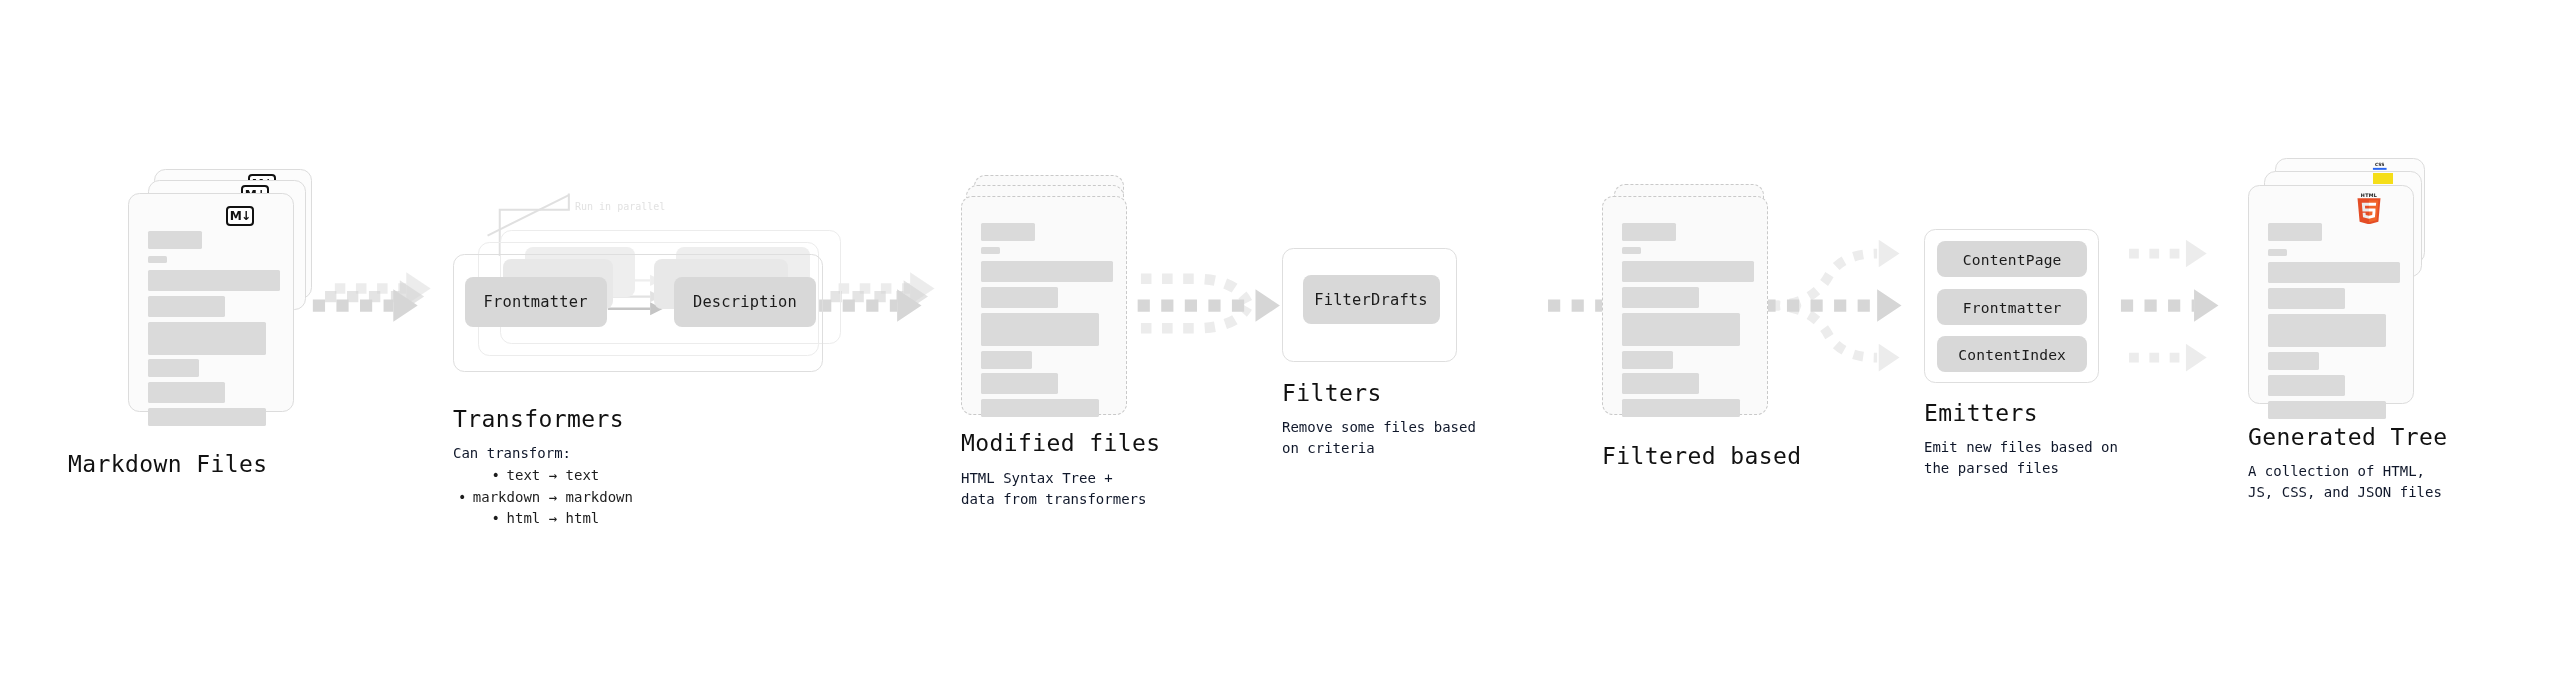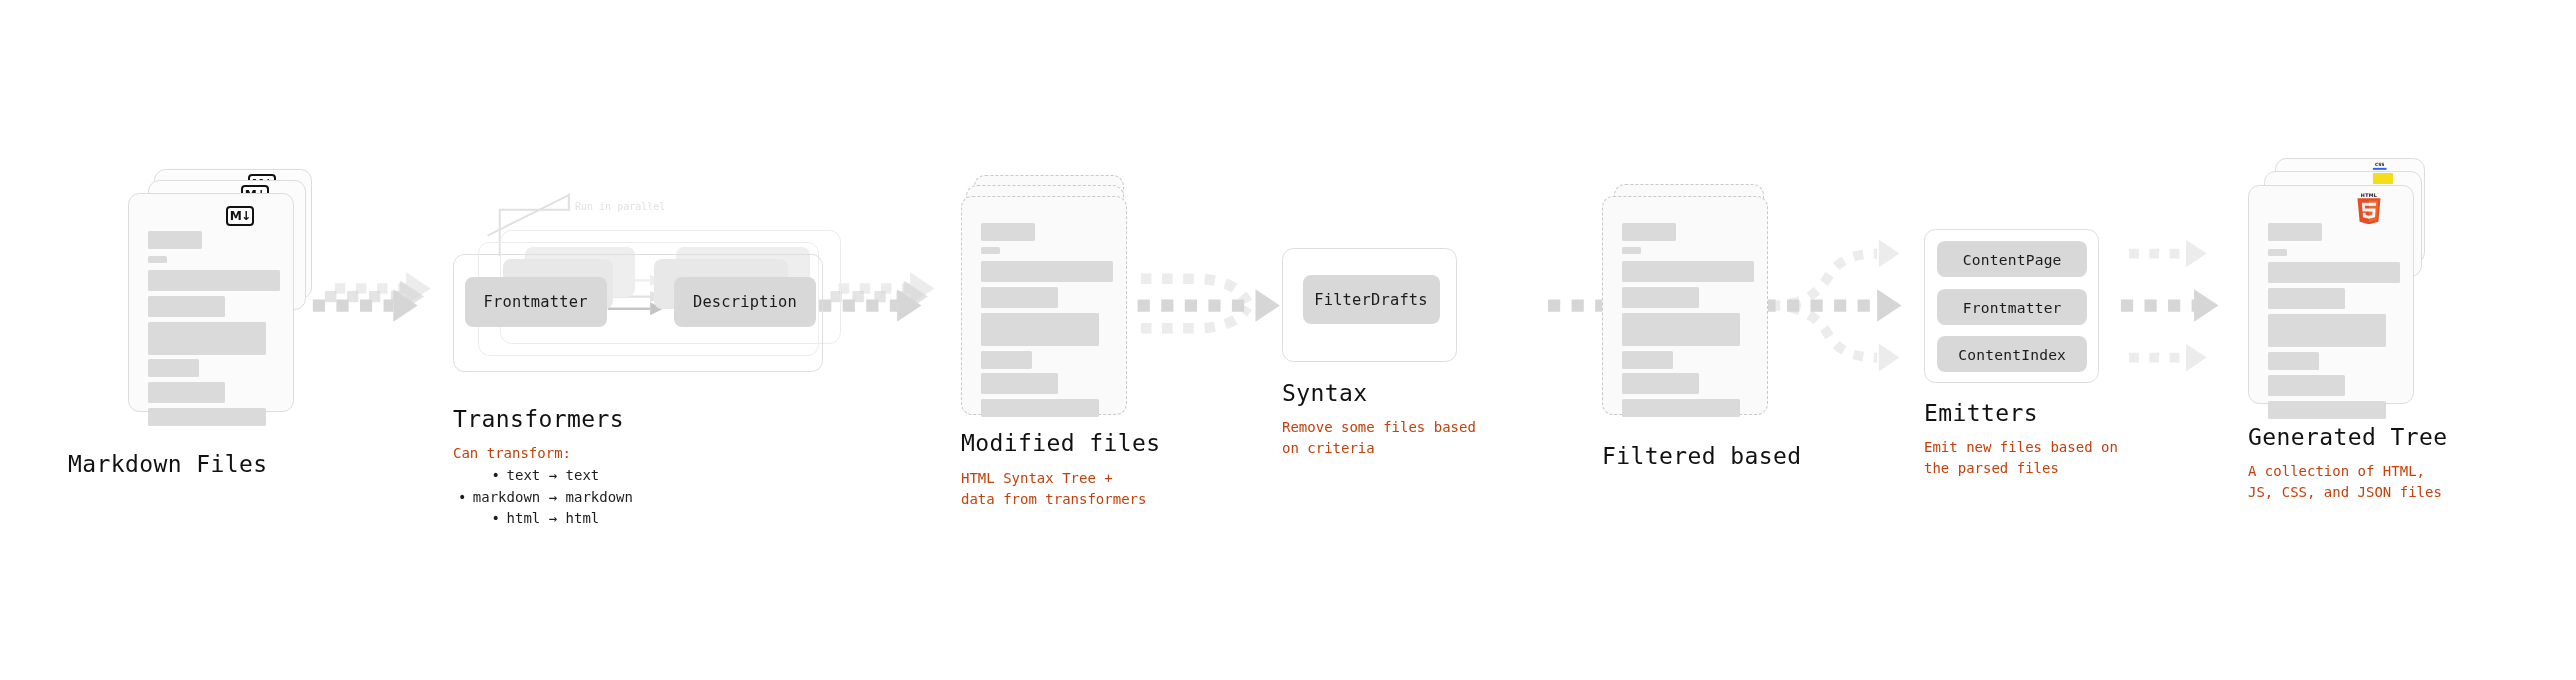--- a/index.html
+++ b/index.html
@@ -58,21 +58,21 @@
   .pill.ghost  { background: #e8e8e8; color: transparent; }
   .pill.ghost2 { background: #eeeeee; color: transparent; }
 
   
   .cap-title {
     position: absolute;
     font-size: 23px; color: #111; white-space: nowrap; letter-spacing: 0.4px;
   }
   .cap-sub {
     position: absolute;
-    font-size: 14px; color: #c2410c; line-height: 1.5; white-space: pre-line;
+    font-size: 14px; color: #0f172a; line-height: 1.5; white-space: pre-line;
   }
   .cap-list { position: absolute; font-size: 14px; color: #1d1d1d; line-height: 1.55; }
   .cap-list .li { white-space: nowrap; }
   .cap-list .li::before { content: "\2022"; margin: 0 6.5px 0 4.9px; }
 
   .hint {
     position: absolute;
     font-size: 10px; color: #e2e2e2; white-space: nowrap;
   }
 
@@ -251,21 +251,21 @@
 
     <div class="cap-title" style="left:961px; top:430px;">Modified files</div>
     <div class="cap-sub" style="left:961px; top:468px;">HTML Syntax Tree +
 data from transformers</div>
   </div>
 
   <div>
     <div class="procbox" style="left:1282px; top:248px; width:175px; height:114px;">
       <div class="pill" style="left:19.5px; top:26px; width:137px; height:49px;">FilterDrafts</div>
     </div>
-    <div class="cap-title" style="left:1282px; top:380px;">Syntax</div>
+    <div class="cap-title" style="left:1282px; top:380px;">Filters</div>
     <div class="cap-sub" style="left:1282px; top:417px;">Remove some files based
 on criteria</div>
   </div>
 
   <div>
     <div class="doccard dashed" style="left:1614px; top:184px; width:150px; height:106px;"></div>
     <div class="doccard dashed" style="left:1602px; top:196px; width:166px; height:219px;">
       <div class="skel" style="left:18.7px; top:26px;  width:54px; height:18px;"></div>
       <div class="skel" style="left:18.7px; top:50px;  width:19.5px; height:7.3px;"></div>
       <div class="skel" style="left:18.7px; top:64px;  width:132px; height:21px;"></div>

